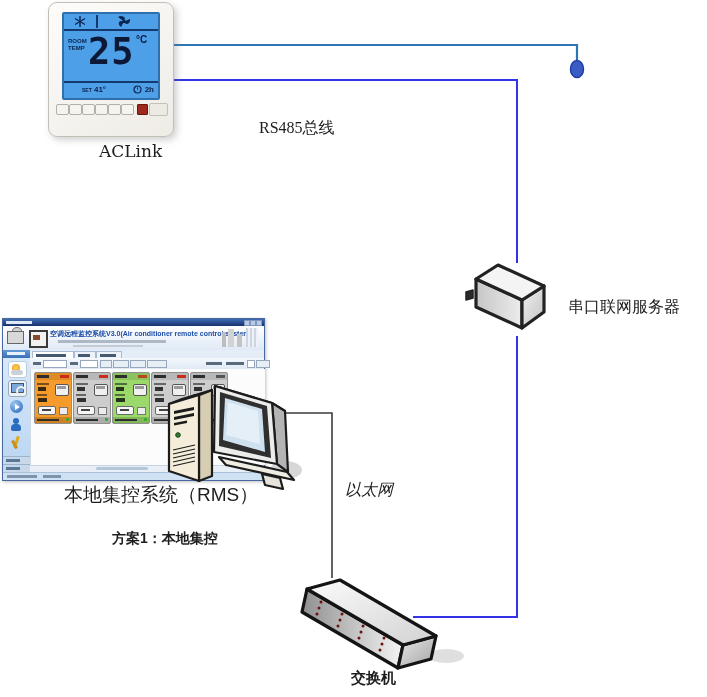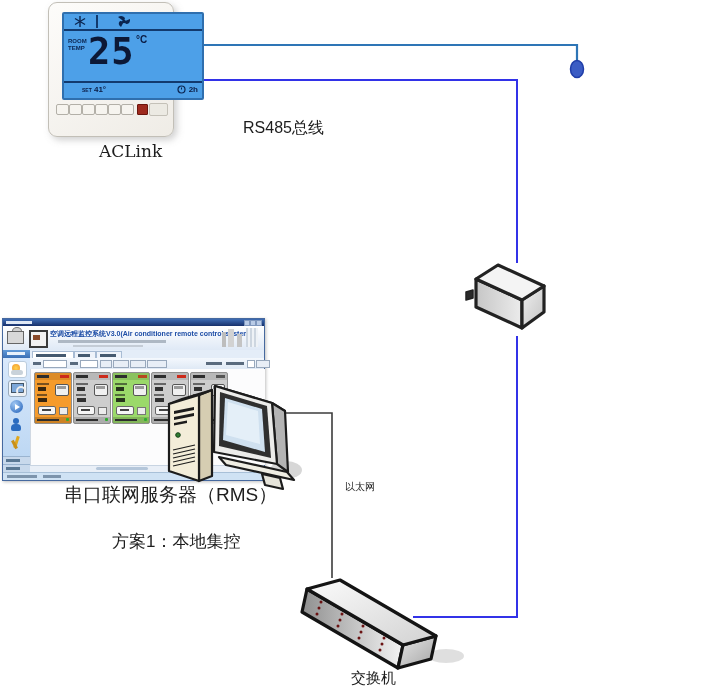--- a/index.html
+++ b/index.html
@@ -6,21 +6,21 @@
   #stage{position:relative;width:707px;height:697px;background:#ffffff;overflow:hidden;
          font-family:"Liberation Sans",sans-serif;}
   .lbl{position:absolute;color:#1d1d1d;white-space:nowrap;}
   svg{position:absolute;left:0;top:0;}
 
   
   #thermostat{position:absolute;left:48px;top:2px;width:124px;height:133px;
     background:linear-gradient(145deg,#fdfcfa,#efece6);border:1px solid #c2bfb7;
     border-radius:9px;box-shadow:3px 3px 7px rgba(120,120,120,.35);}
   #lcd{position:absolute;left:13px;top:9px;width:94px;height:84px;background:#4DA0E8;
-    border:2px solid #2f6fae;border-radius:2px;color:#0b1c44;padding-left:44px;}
+    border:2px solid #2f6fae;border-radius:2px;color:#0b1c44;}
   #lcd .toprow{position:absolute;left:0;top:0;width:100%;height:15px;border-bottom:2px solid #123a6e;}
   #lcd .tdiv{position:absolute;left:32px;top:1px;width:2px;height:13px;background:#123a6e;}
   #lcd .roomtemp{position:absolute;left:4px;top:24px;font-size:6px;font-weight:bold;line-height:7px;color:#0b2550;}
   #lcd .bigtemp{position:absolute;left:24px;top:16px;font-family:"DejaVu Sans Mono",monospace;
     font-weight:bold;font-size:37px;letter-spacing:1px;color:#0c1836;}
   #lcd .unit{position:absolute;left:72px;top:20px;font-size:10px;font-weight:bold;}
   #lcd .botrow{position:absolute;left:0;bottom:0;width:100%;height:15px;border-top:2px solid #123a6e;
     font-size:8px;font-weight:bold;}
   #lcd .setv{position:absolute;left:18px;top:2px;}
   #lcd .timerv{position:absolute;right:4px;top:2px;}
@@ -450,19 +450,20 @@
       <polygon points="104,96 122,100 125,111 107,107" fill="#e6e4da"></polygon>
       <polygon points="57,8 114,25 127,33 70,16" fill="#cfcfcf"></polygon>
       <polygon points="114,25 127,33 130,94 119,86" fill="#b4b4b4"></polygon>
       <polygon points="57,8 114,25 119,86 56,74" fill="#ececea"></polygon>
     </g>
     <polygon points="62,14 109,28 113,80 61,68" fill="#2f2f2f"></polygon>
     <polygon points="67,20 104,31 107,74 65,62" fill="#cfe0ef"></polygon>
     <polygon points="70,24 100,33 102,66 68,57" fill="#e9f2fa" opacity="0.8"></polygon>
   </svg>
 
-  <div class="lbl" style="left:243px;top:118px;font-size:16px;">RS485总线</div>
+  <div class="lbl" style="left:259px;top:118px;font-size:16px;font-family:Liberation Serif, serif;">RS485总线</div>
   <div class="lbl" style="left:99px;top:141px;font-size:17px;font-family:'DejaVu Serif',serif;">ACLink</div>
-  <div class="lbl" style="left:64px;top:482px;font-size:19px;">串口联网服务器（RMS）</div>
-  <div class="lbl" style="left:112px;top:530px;font-size:17px;">方案1：本地集控</div>
-  <div class="lbl" style="left:345px;top:480px;font-size:10px;">以太网</div>
-  <div class="lbl" style="left:351px;top:669px;font-size:15px;">交换机</div>
+  <div class="lbl" style="left:568px;top:297px;font-size:16px;">串口联网服务器</div>
+  <div class="lbl" style="left:64px;top:482px;font-size:19px;">本地集控系统（RMS）</div>
+  <div class="lbl" style="left:112px;top:530px;font-size:14px;font-weight:bold;">方案1：本地集控</div>
+  <div class="lbl" style="left:345px;top:480px;font-size:16px;font-style:italic;">以太网</div>
+  <div class="lbl" style="left:351px;top:669px;font-size:15px;font-weight:bold;">交换机</div>
 </div>
 
 </body></html>

